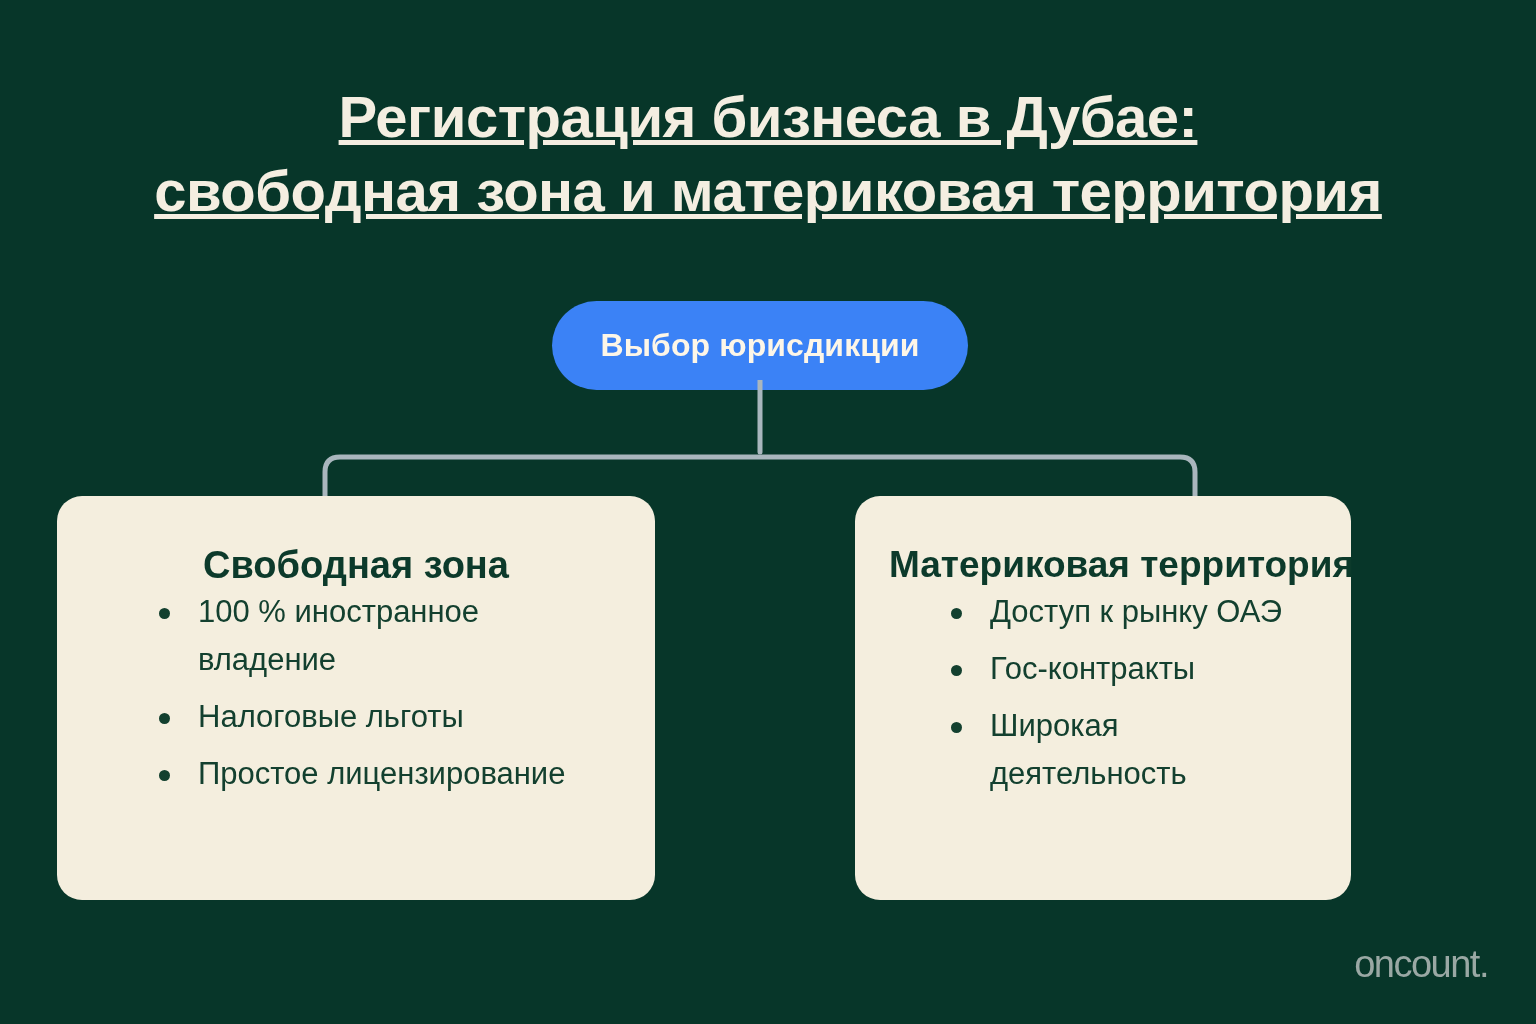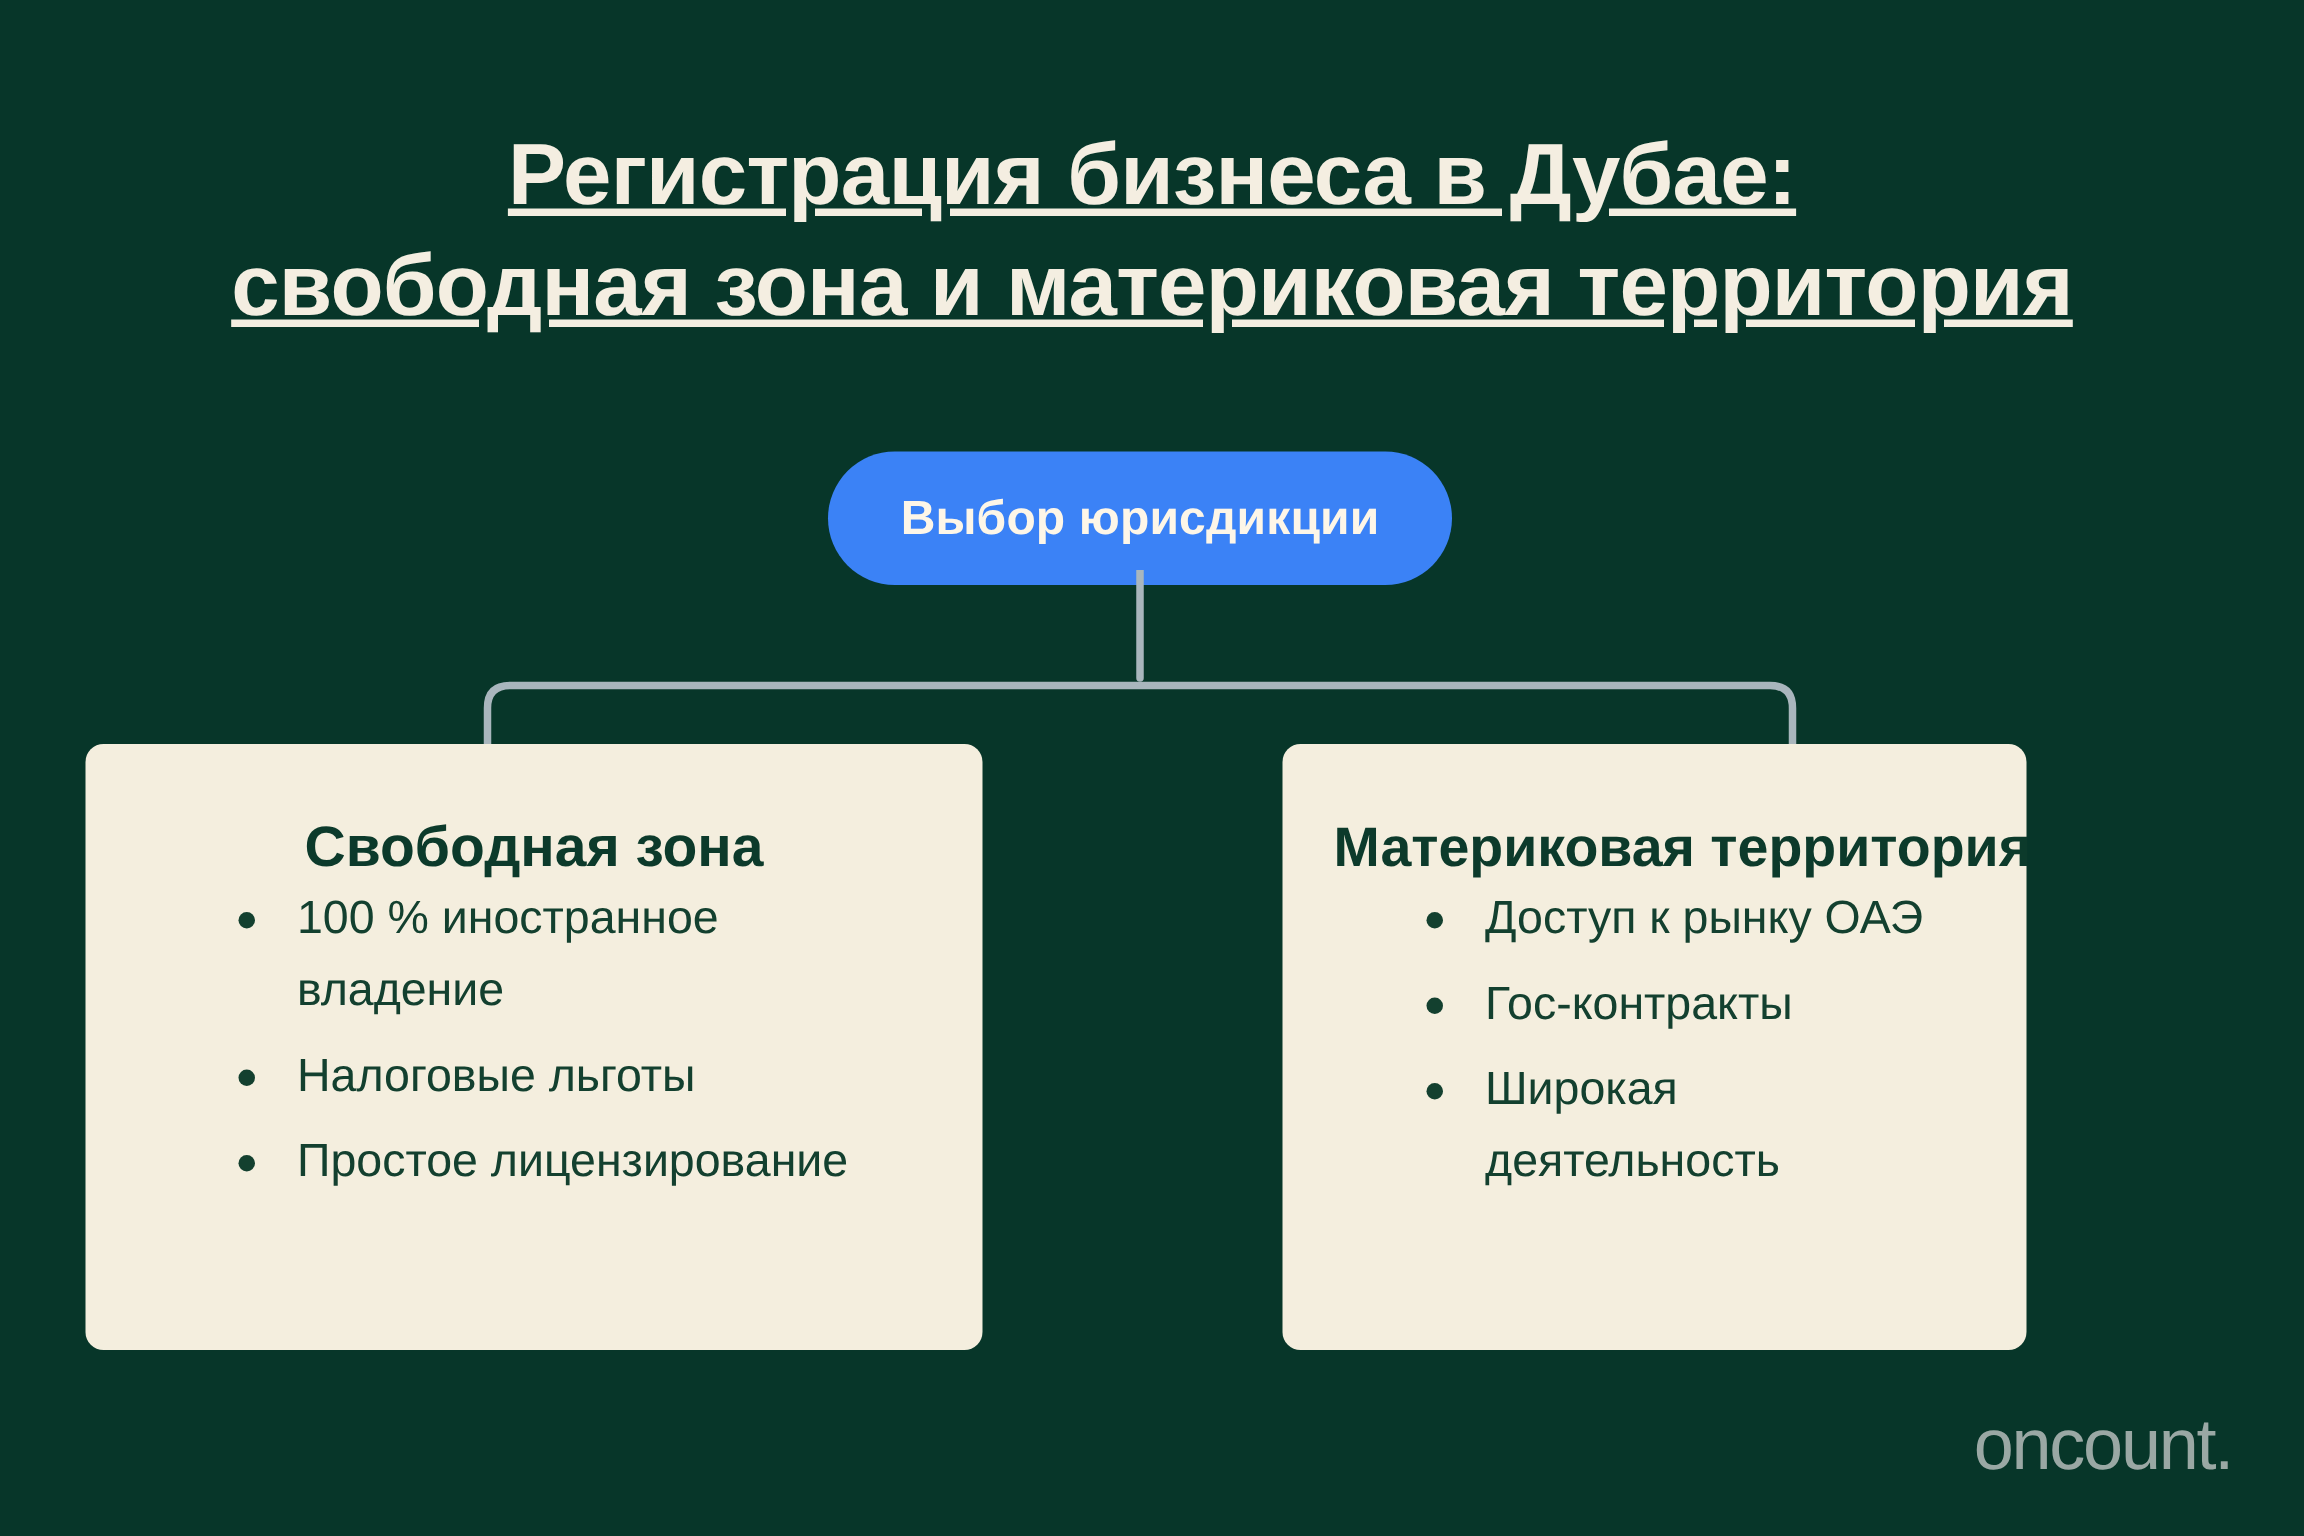--- a/index.html
+++ b/index.html
@@ -72,21 +72,21 @@
     top: 380px;
     width: 1536px;
     height: 140px;
     pointer-events: none;
   }
 
   
   .card {
     position: absolute;
     background: #f4eede;
-    border-radius: 12px;
+    border-radius: 25px;
     top: 496px;
     height: 404px;
     padding: 46px 34px 0 34px;
   }
 
   .card.left  { left: 57px;  width: 598px; }
   .card.right { left: 855px; width: 496px; }
 
   .card-title {
     color: #0c3a2b;
@@ -126,21 +126,21 @@
   }
 
   .bullet-text { display: inline; }
 
   
   .logo {
     position: absolute;
     right: 48px;
     bottom: 30px;
     color: #9aa8a4;
-    font-size: 48px;
+    font-size: 38px;
     font-weight: 400;
     letter-spacing: -1.5px;
     line-height: 60px;
   }
 </style>
 </head>
 <body>
 
 <div class="slide">
 

